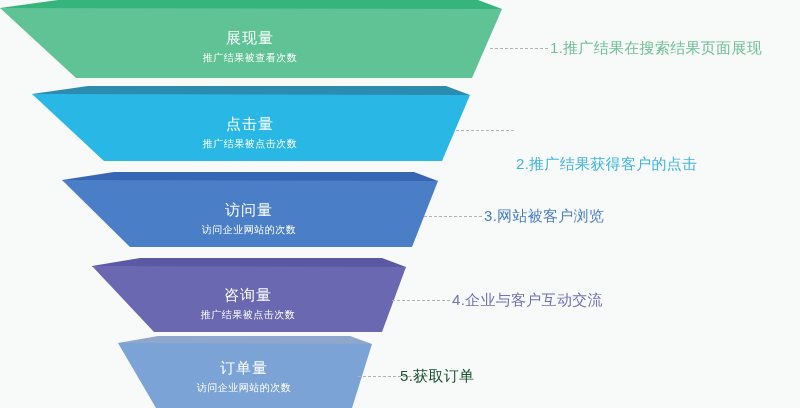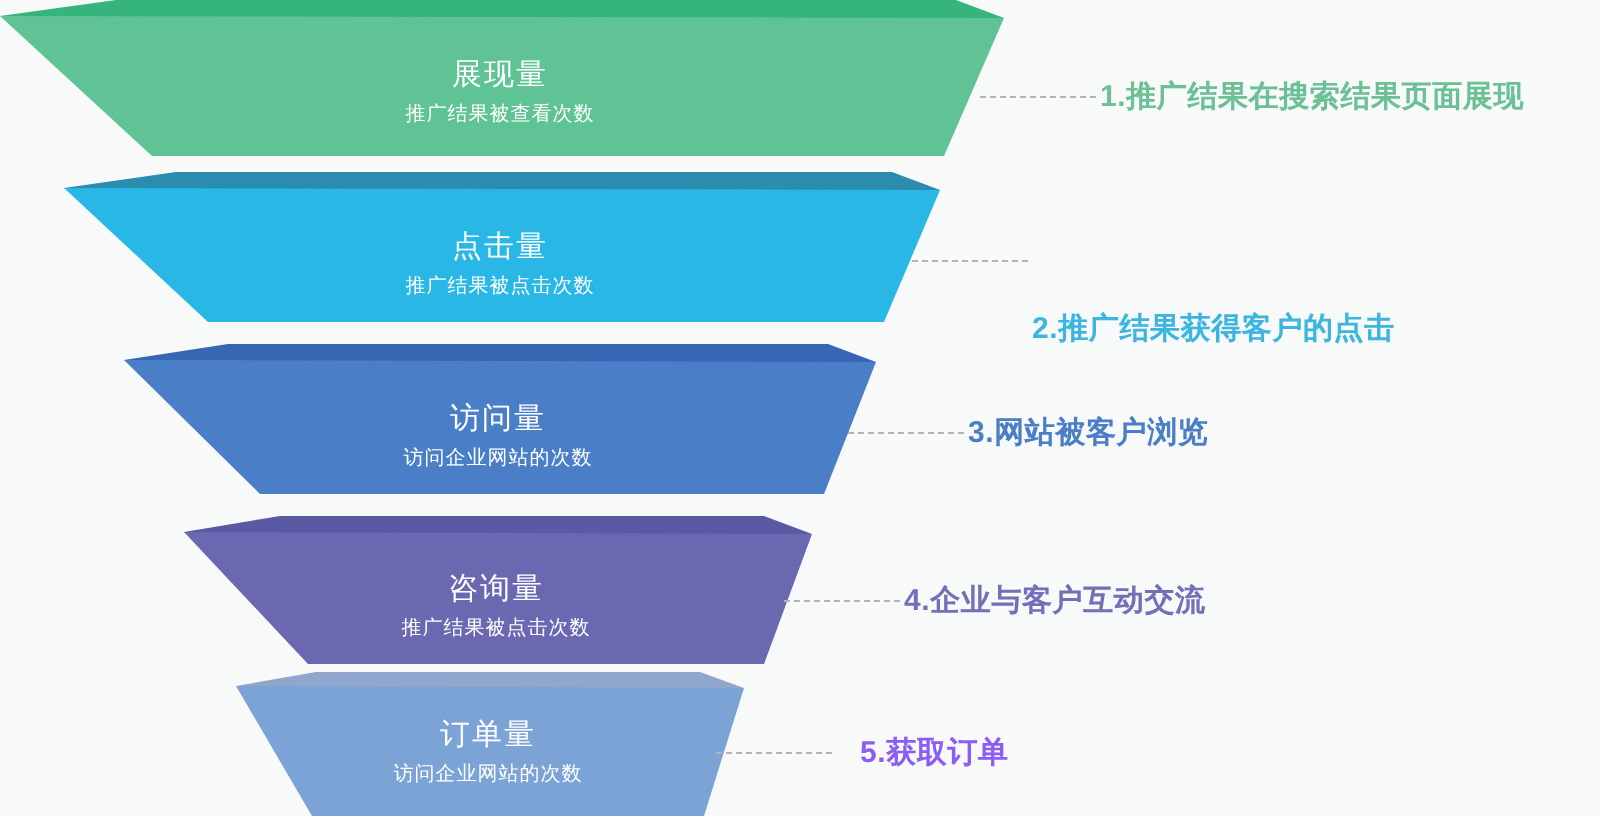--- a/index.html
+++ b/index.html
@@ -54,21 +54,20 @@
   .connector {
     position: absolute;
     height: 0;
     border-top: 1px dashed #b4b4b4;
   }
   .side-label {
     position: absolute;
     font-size: 15px;
     white-space: nowrap;
     letter-spacing: 0.3px;
-    font-weight: bold;
   }
 </style>
 </head>
 <body>
 
 <div id="funnel-diagram">
 
   <div class="stage">
     <svg class="stage-body" width="540" height="86">
       <polygon points="0,8 58,0 478,0 502,9 24,21" fill="#35b47c"></polygon>
@@ -124,16 +123,16 @@
   <div class="stage" style="left:118px; top:336px;">
     <svg class="stage-body" width="400" height="72">
       <polygon points="0,7 40,0 232,0 254,8 18,18" fill="#8fa7cc"></polygon>
       <polygon points="0,7 254,8 234,72 38,72" fill="#7ba3d6"></polygon>
     </svg>
     <div class="stage-text" style="left:0px; top:24px; width:252px;">
       <span class="stage-title">订单量</span>
       <span class="stage-sub">访问企业网站的次数</span>
     </div>
     <div class="connector" style="left:240px; top:40px; width:58px;"></div>
-    <div class="side-label" style="left:312px; top:31px; color:#8b5cf6;">5.获取订单</div>
+    <div class="side-label" style="left:282px; top:31px; color:#14532d;">5.获取订单</div>
   </div>
 
 </div>
 
 </body></html>

